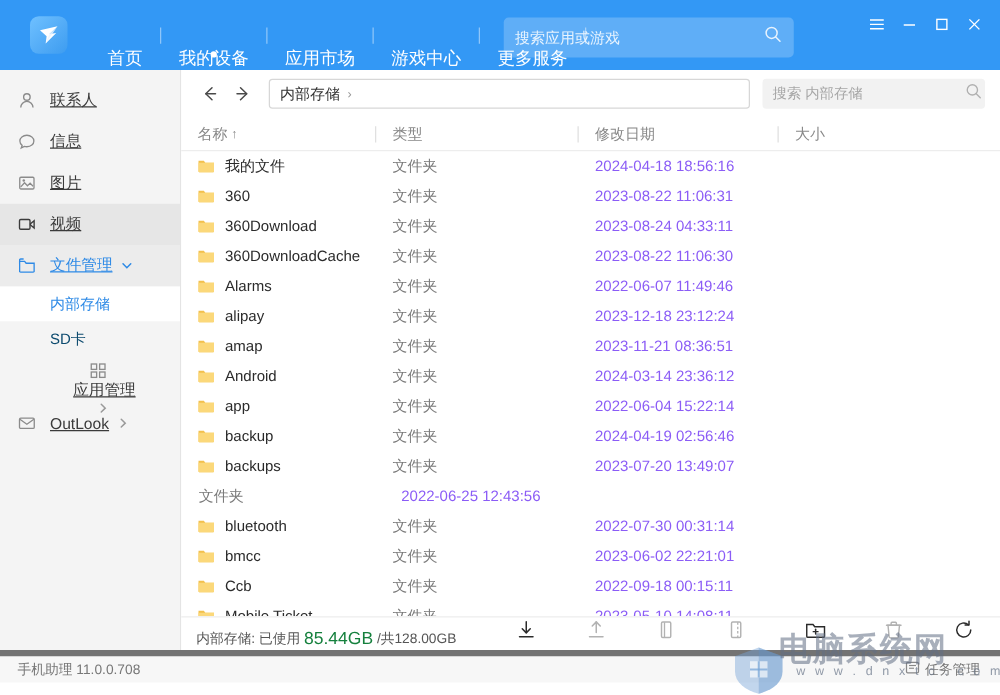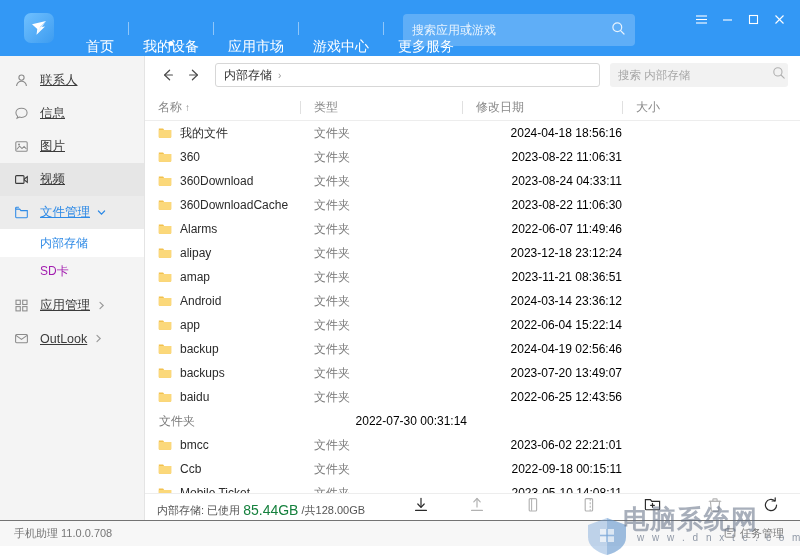--- a/index.html
+++ b/index.html
@@ -72,21 +72,21 @@
   }
   .side-item .sico { width: 17px; flex: none; display:flex; align-items:center; color:#8b8b8b; }
   .side-item .slabel { margin-left: 9px; text-decoration: underline; }
   .side-item.hovered { background: #e6e6e6; }
   .side-item.expanded { background: #ececec; color: #2e8ae6; }
   .side-item.expanded .sico { color: #2e8ae6; }
   .side-chev { margin-left: 6px; display: flex; align-items: center; color: #9a9a9a; }
   .side-item.expanded .side-chev { color: #2e8ae6; }
   .sub-item {
     height: 28px; display: flex; align-items: center;
-    padding-left: 40px; font-size: 12px; color: #a21caf; cursor: pointer;
+    padding-left: 40px; font-size: 12px; color: #0c4a6e; cursor: pointer;
   }
   .sub-item.selected { background: #ffffff; color: #2e8ae6; }
 
   
   .main { position: absolute; left: 145px; top: 56px; width: 655px; height: 437px; background: #fff; }
 
   .addrbar {
     height: 38px; display: flex; align-items: center; padding: 0 12px 0 10px;
   }
   .navbtn {
@@ -128,21 +128,21 @@
   .filelist {
     height: 372px; overflow: hidden; position: relative;
   }
   .frow {
     height: 24px; display: flex; align-items: center; font-size: 12px; color: #2b2b2b;
     cursor: pointer;
   }
   .f-name { width: 155px; padding-left: 13px; display: flex; align-items: center; }
   .f-name .fico { flex: none; margin-right: 8px; display: flex; }
   .f-type { width: 162px; padding-left: 14px; color: #7a7a7a; }
-  .f-date { width: 160px; padding-left: 14px; color: #000000; text-align: right; }
+  .f-date { width: 160px; padding-left: 14px; color: #8b5cf6; }
   .f-size { width: 120px; padding-left: 14px; color: #8a8a8a; }
 
   
   .bottombar {
     position: absolute; left: 145px; top: 493px; width: 655px; height: 43px;
     background: #fff; border-top: 1px solid #ededed;
     display: flex; align-items: center;
   }
   .storage { margin-left: 12px; width: 230px; }
   .storage-text { font-size: 11px; color: #555; white-space: nowrap; }
@@ -157,21 +157,21 @@
   .tool {
     width: 56px; display: flex; flex-direction: column; align-items: center;
     cursor: pointer; color: #2b2b2b;
   }
   .tool.disabled { color: #b2b2b2; cursor: default; }
   .tool .tlabel { font-size: 11px; margin-top: 2px; white-space: nowrap; }
   .tool.wide { width: 70px; }
 
   .statusbar {
     position: absolute; left: 0; top: 520px; width: 800px; height: 26px;
-    background: #f7f7f7; border-top: 1px solid #737373;
+    background: #f7f7f7; border-top: 5px solid #737373;
     display: flex; align-items: center;
   }
   .statusbar .ver { margin-left: 14px; font-size: 11px; color: #777; }
   .statusbar .task {
     position: absolute; right: 16px; font-size: 11px; color: #777;
     display: flex; align-items: center;
   }
   .statusbar .task .ticon { margin-right: 4px; }
 
   
@@ -325,21 +325,21 @@
       </span>
     </div>
 
     <div class="sub-item selected">
       <span>内部存储</span>
     </div>
     <div class="sub-item">
       <span>SD卡</span>
     </div>
 
-    <div class="side-item" style="margin-top:4px;">
+    <div class="side-item" style="margin-top:4px;flex-direction:column;">
       <span class="sico">
         <svg width="15" height="15" viewBox="0 0 15 15">
           <rect x="2" y="2.2" width="4.3" height="4.3" fill="none" stroke="currentColor" stroke-width="1.05"></rect>
           <rect x="8.7" y="2.2" width="4.3" height="4.3" fill="none" stroke="currentColor" stroke-width="1.05"></rect>
           <rect x="2" y="8.6" width="4.3" height="4.3" fill="none" stroke="currentColor" stroke-width="1.05"></rect>
           <rect x="8.7" y="8.6" width="4.3" height="4.3" fill="none" stroke="currentColor" stroke-width="1.05"></rect>
         </svg>
       </span>
       <span class="slabel">应用管理</span>
       <span class="side-chev">
@@ -563,34 +563,34 @@
                 <path d="M0.8 4.1h12.4v6.9a0.7 0.7 0 0 1-0.7 0.7H1.5a0.7 0.7 0 0 1-0.7-0.7z" fill="#fbd87a"></path>
               </svg>
             </span>
             <span>backups</span>
           </div>
           <div class="f-type">文件夹</div>
           <div class="f-date">2023-07-20 13:49:07</div>
           <div class="f-size"></div>
         </div>
         <div class="frow">
-          <div class="f-name">
-            <span class="fico">
-              <svg width="14" height="14" viewBox="0 0 14 14">
-                <path d="M0.8 2.6h4.3l1.1 1.5h7v6.9a0.7 0.7 0 0 1-0.7 0.7H1.5a0.7 0.7 0 0 1-0.7-0.7z" fill="#f2c14e"></path>
-                <path d="M0.8 4.1h12.4v6.9a0.7 0.7 0 0 1-0.7 0.7H1.5a0.7 0.7 0 0 1-0.7-0.7z" fill="#fbd87a"></path>
-              </svg>
-            </span>
-            <span>baidu</span>
-          </div>
           <div class="f-type">文件夹</div>
           <div class="f-date">2022-06-25 12:43:56</div>
           <div class="f-size"></div>
         </div>
         <div class="frow">
+          <div class="f-name">
+            <span class="fico">
+              <svg width="14" height="14" viewBox="0 0 14 14">
+                <path d="M0.8 2.6h4.3l1.1 1.5h7v6.9a0.7 0.7 0 0 1-0.7 0.7H1.5a0.7 0.7 0 0 1-0.7-0.7z" fill="#f2c14e"></path>
+                <path d="M0.8 4.1h12.4v6.9a0.7 0.7 0 0 1-0.7 0.7H1.5a0.7 0.7 0 0 1-0.7-0.7z" fill="#fbd87a"></path>
+              </svg>
+            </span>
+            <span>bluetooth</span>
+          </div>
           <div class="f-type">文件夹</div>
           <div class="f-date">2022-07-30 00:31:14</div>
           <div class="f-size"></div>
         </div>
         <div class="frow">
           <div class="f-name">
             <span class="fico">
               <svg width="14" height="14" viewBox="0 0 14 14">
                 <path d="M0.8 2.6h4.3l1.1 1.5h7v6.9a0.7 0.7 0 0 1-0.7 0.7H1.5a0.7 0.7 0 0 1-0.7-0.7z" fill="#f2c14e"></path>
                 <path d="M0.8 4.1h12.4v6.9a0.7 0.7 0 0 1-0.7 0.7H1.5a0.7 0.7 0 0 1-0.7-0.7z" fill="#fbd87a"></path>

